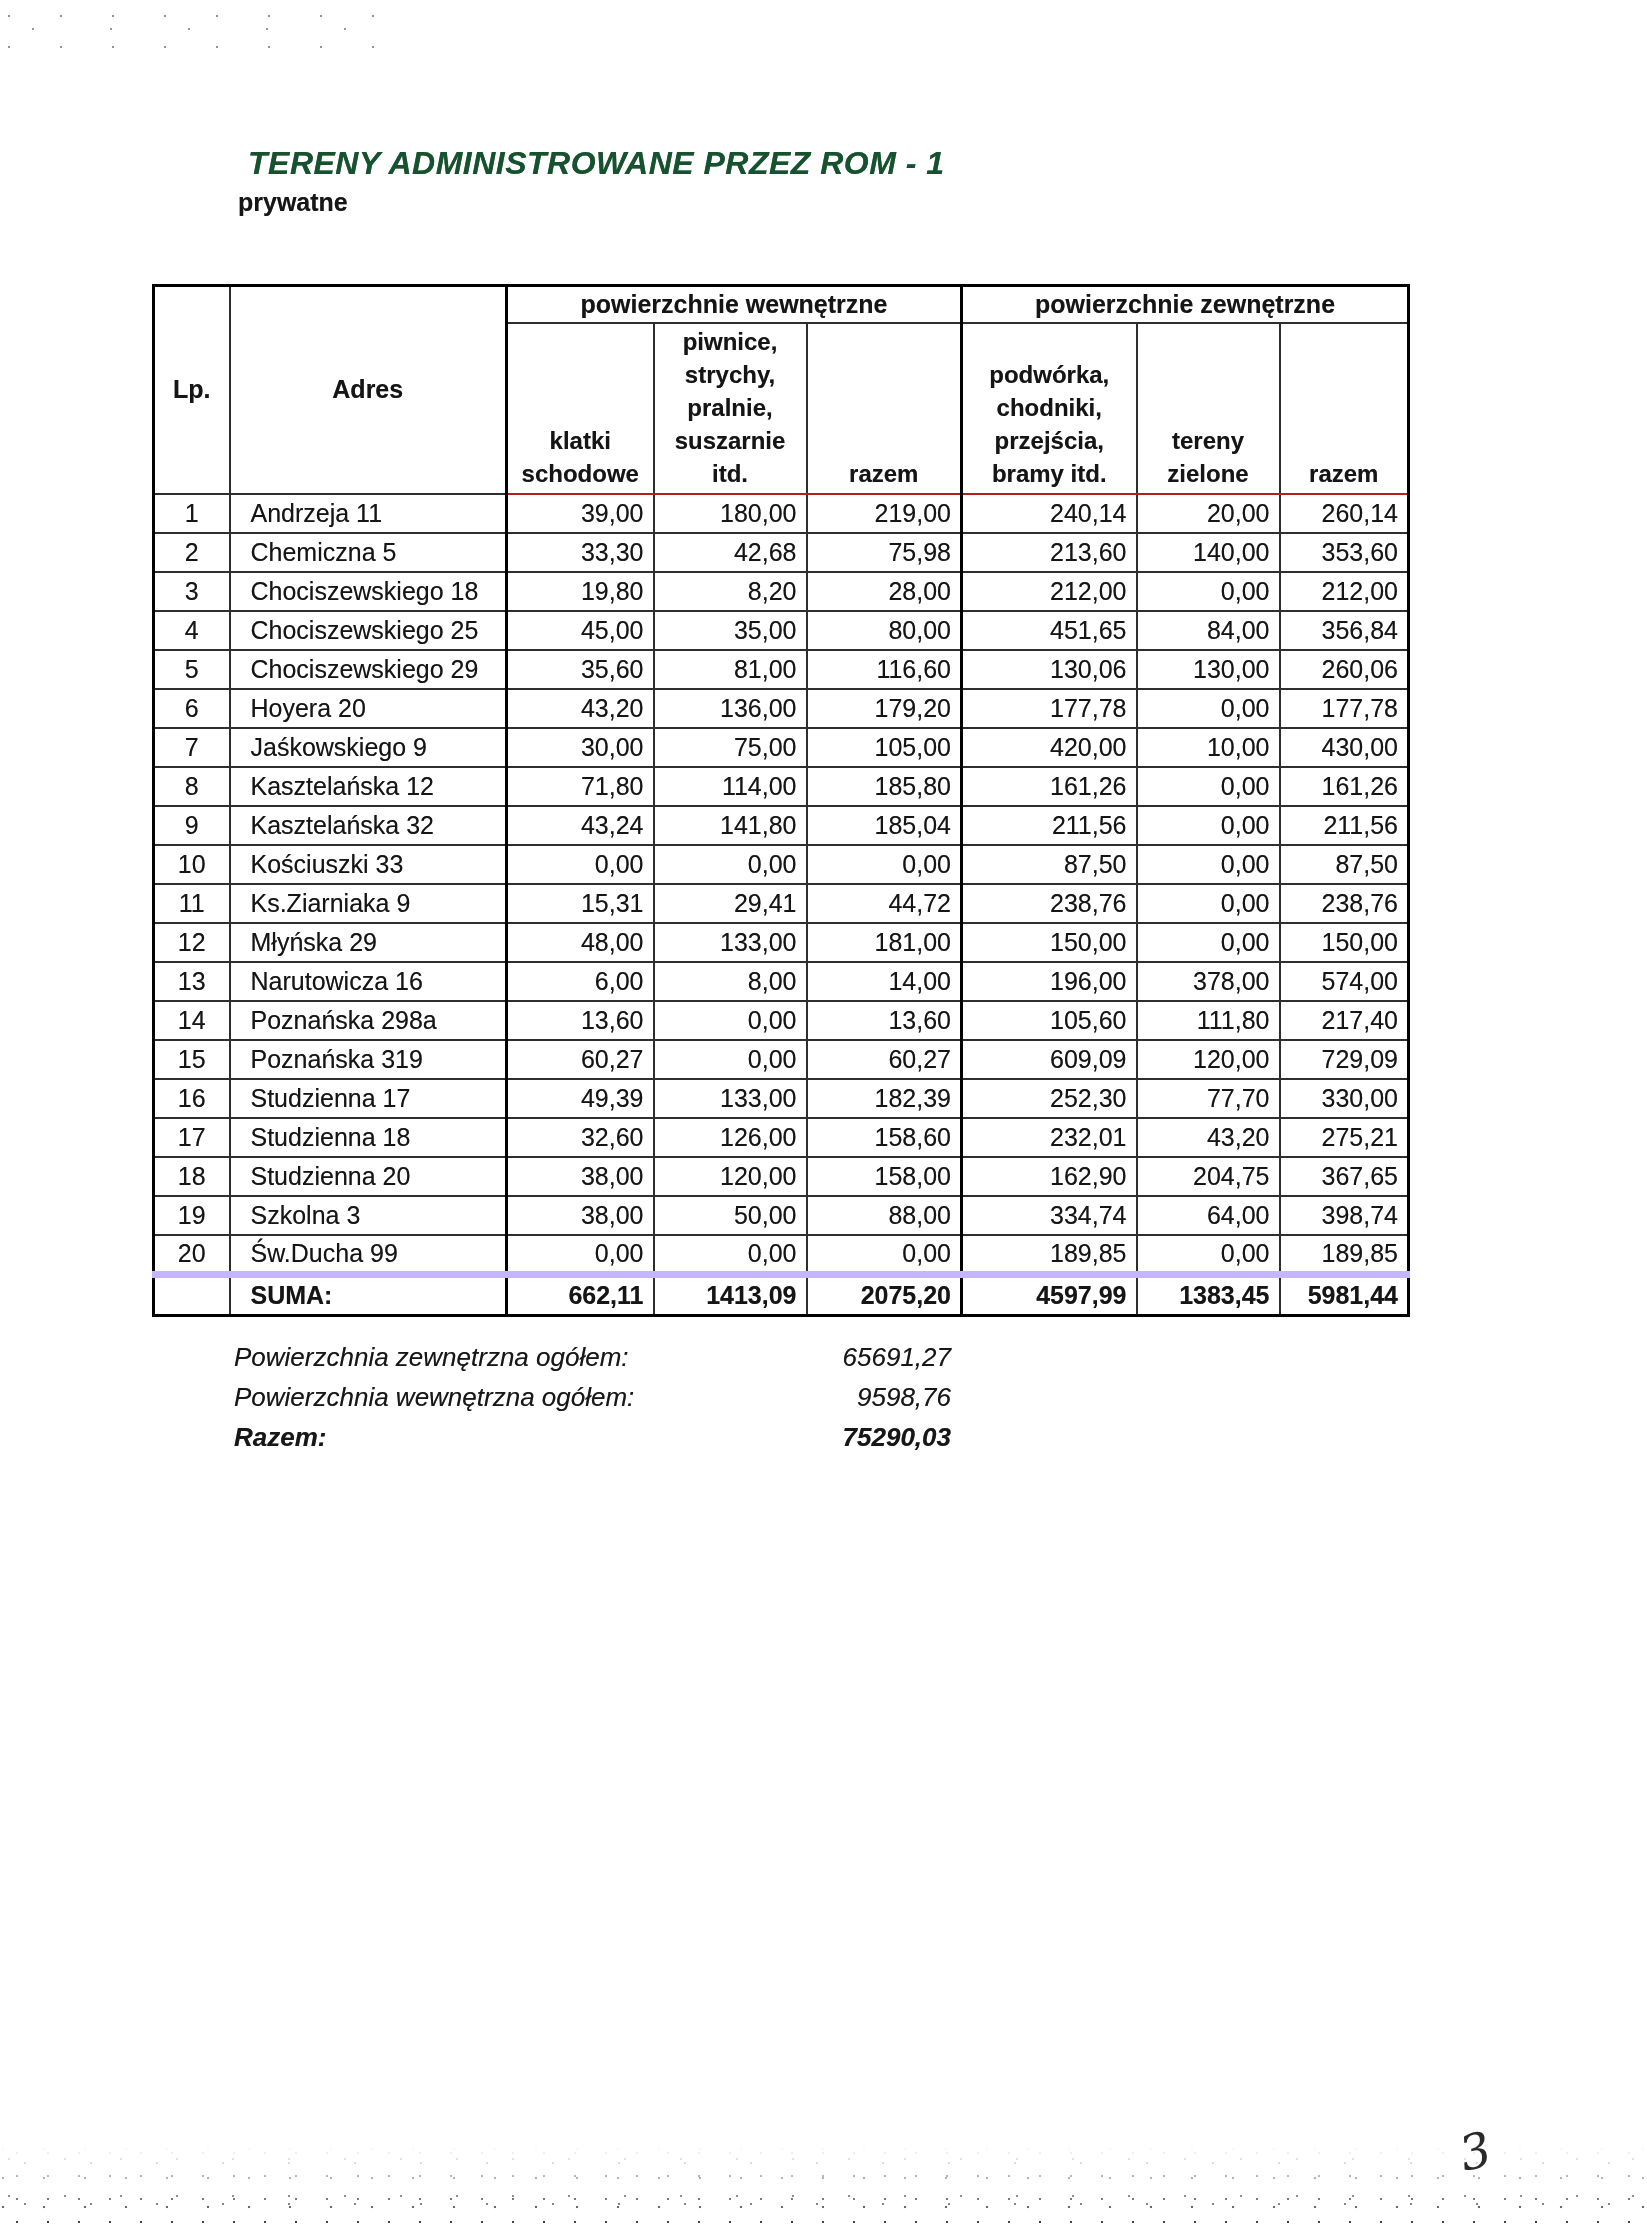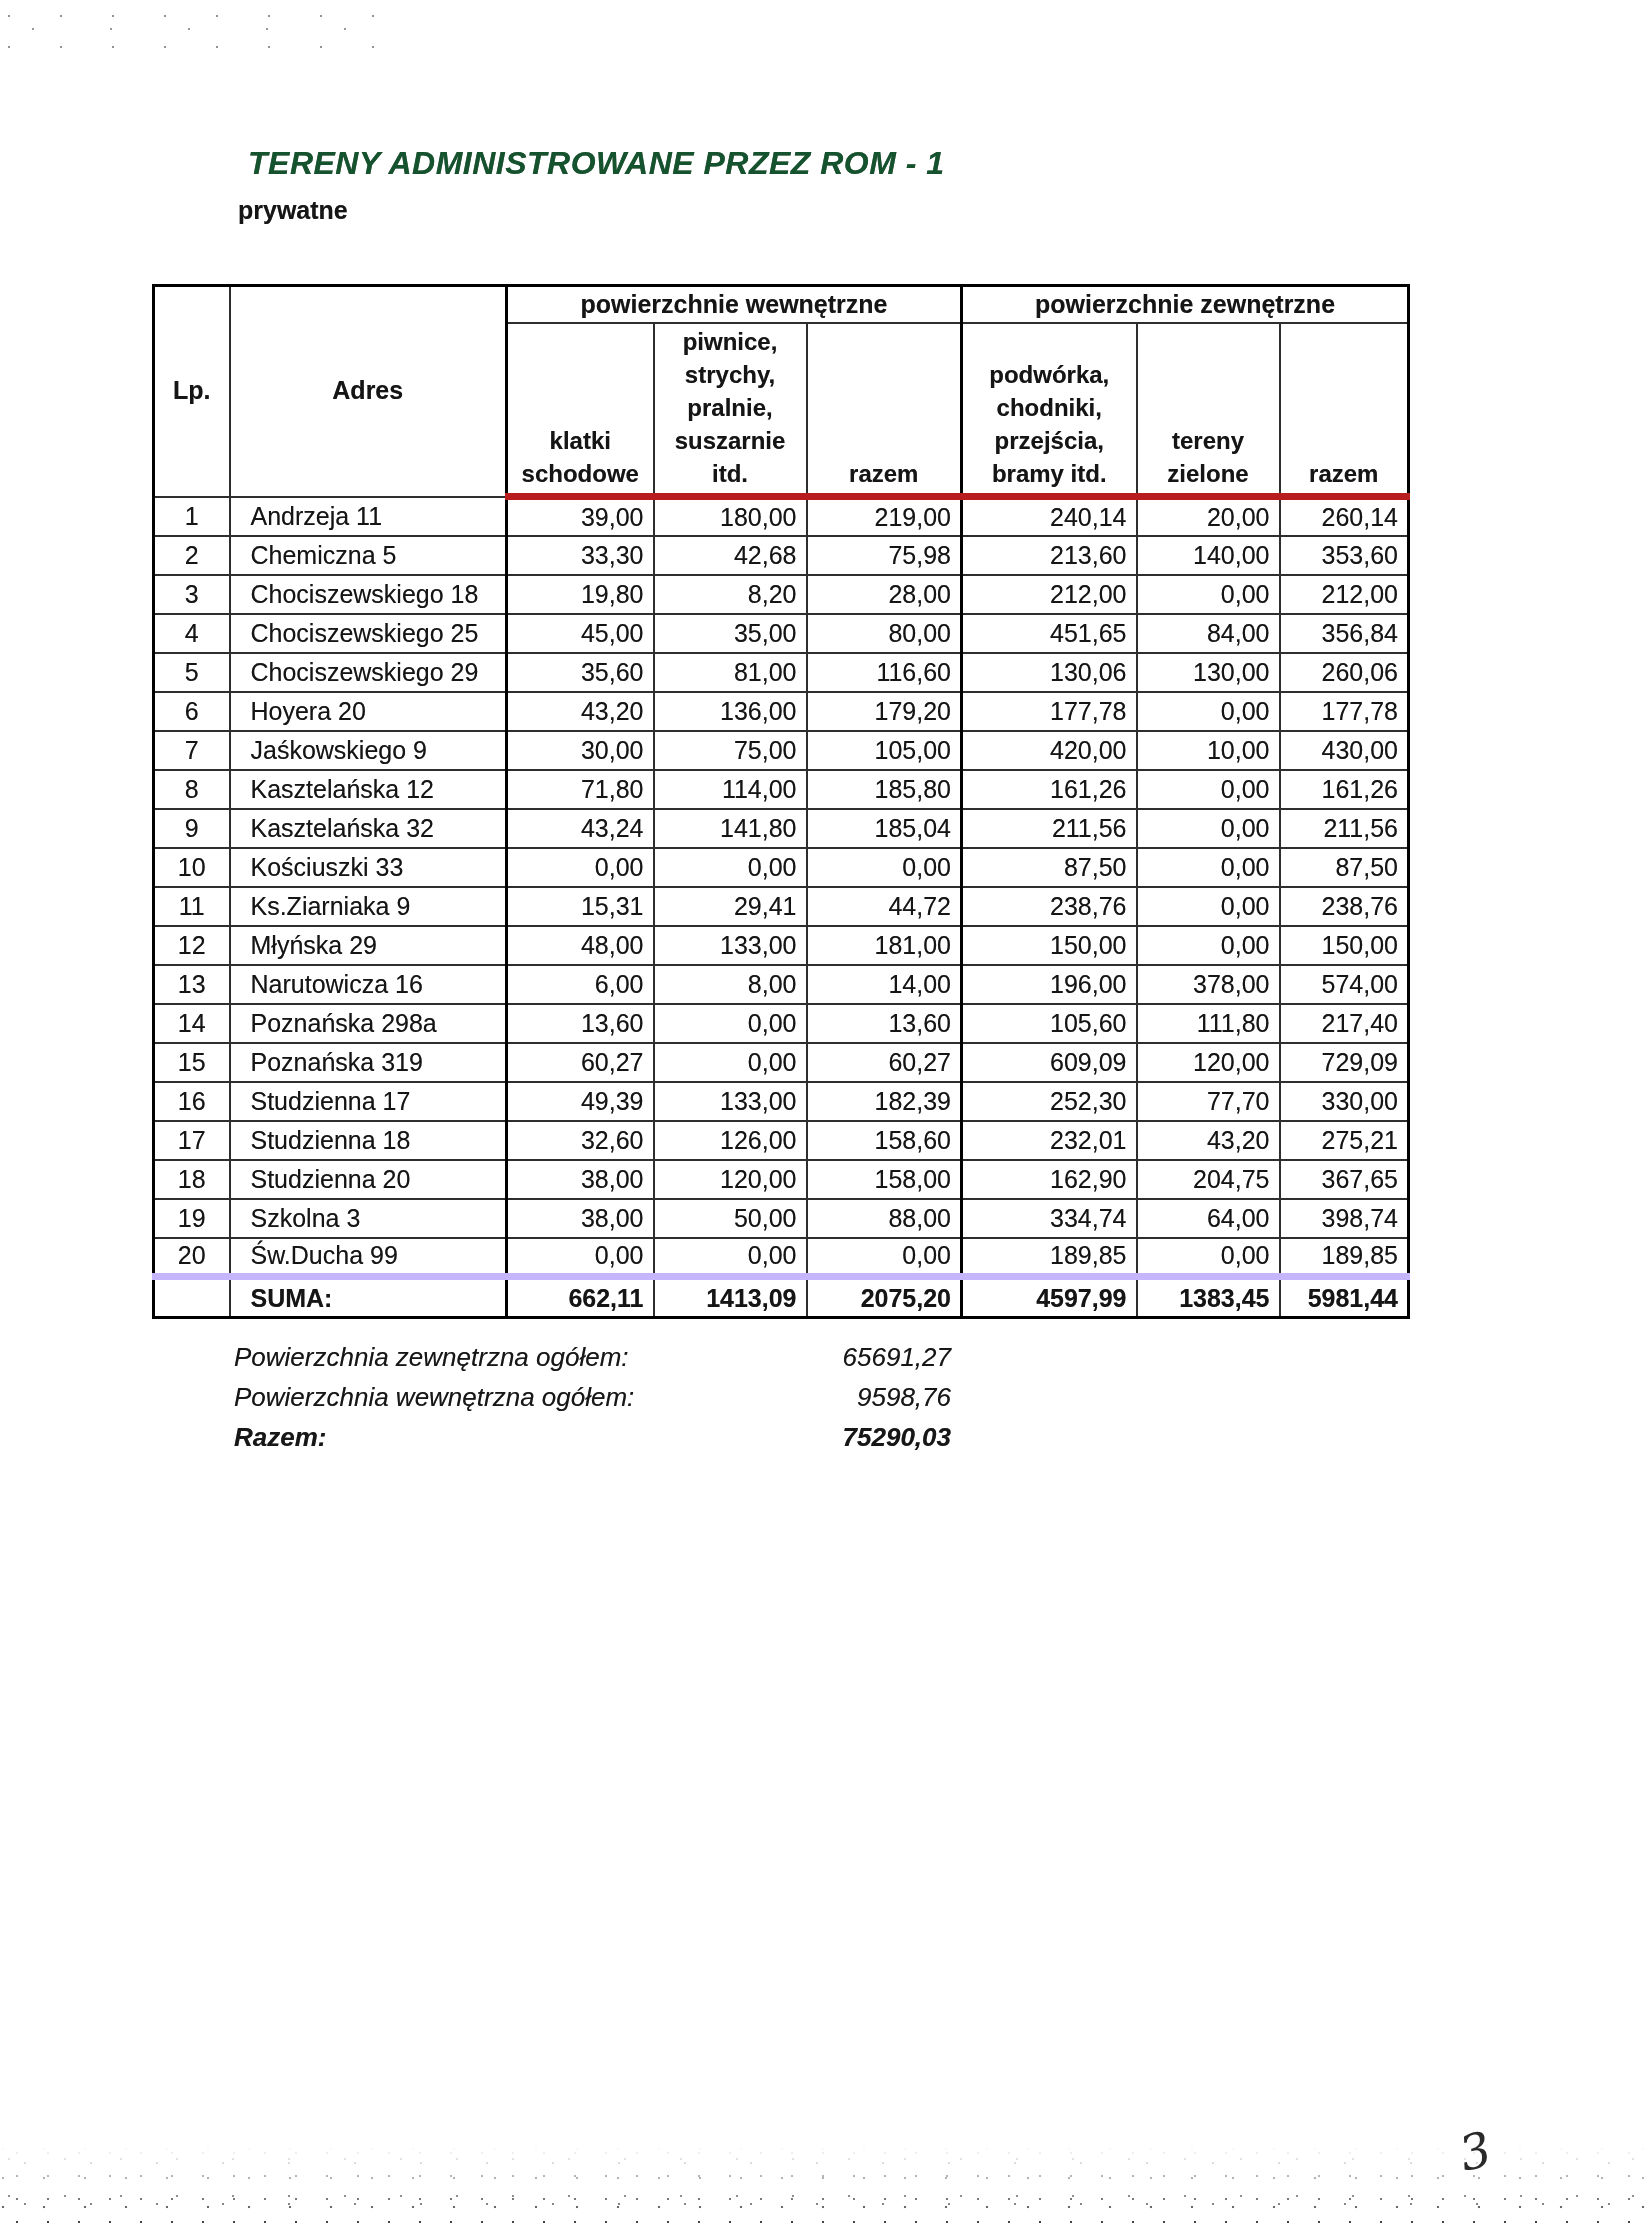--- a/index.html
+++ b/index.html
@@ -14,42 +14,41 @@
   .doc-title {
     position:absolute; left:248px; top:145px;
     font-size:32px; font-weight:bold; font-style:italic;
     letter-spacing:0.5px; color:#14532d; white-space:nowrap;
     text-shadow:0 0 0.6px rgba(0,0,0,.55);
   }
   .doc-subtitle {
     position:absolute; left:238px; top:188px;
     font-size:25px; font-weight:bold; color:#161616;
     text-shadow:0 0 0.5px rgba(0,0,0,.5);
-    margin-top:8px;
   }
 
   
   table.areas {
     position:absolute; left:152px; top:284px;
     width:1255px; table-layout:fixed; border-collapse:collapse;
     border:3px solid #000;
     font-size:25px; color:#151515;
   }
   table.areas th, table.areas td {
     border:2px solid #2e2e2e; overflow:hidden;
     text-shadow:0 0 0.5px rgba(0,0,0,.45);
   }
   table.areas th { font-weight:bold; font-size:24px; line-height:33px; text-align:center; }
   tr.group-row { height:35px; }
   tr.group-row th { font-size:25px; vertical-align:middle; }
   tr.sub-row { height:168px; }
   tr.sub-row th, th.span-head {
     vertical-align:bottom; padding-bottom:3px; white-space:pre-line;
   }
-  tr.sub-row th { border-bottom:7px solid #b91c1c; }
+  tr.sub-row th { border-bottom:2px solid #b91c1c; }
   th.span-head { border-bottom:3px solid #000; }
   .g-left { border-left:3px solid #000 !important; }
   tbody tr { height:39px; }
   tbody td { border-top-color:#3c3c3c; border-bottom-color:#3c3c3c; vertical-align:middle; }
   .c-lp    { text-align:center; }
   .c-adres { text-align:left; padding-left:20px; }
   .c-num   { text-align:right; padding-right:9px; }
   tr.suma-row { height:41px; }
   tr.suma-row td { border-top:7px solid #c4b5fd; font-weight:bold; }
 

